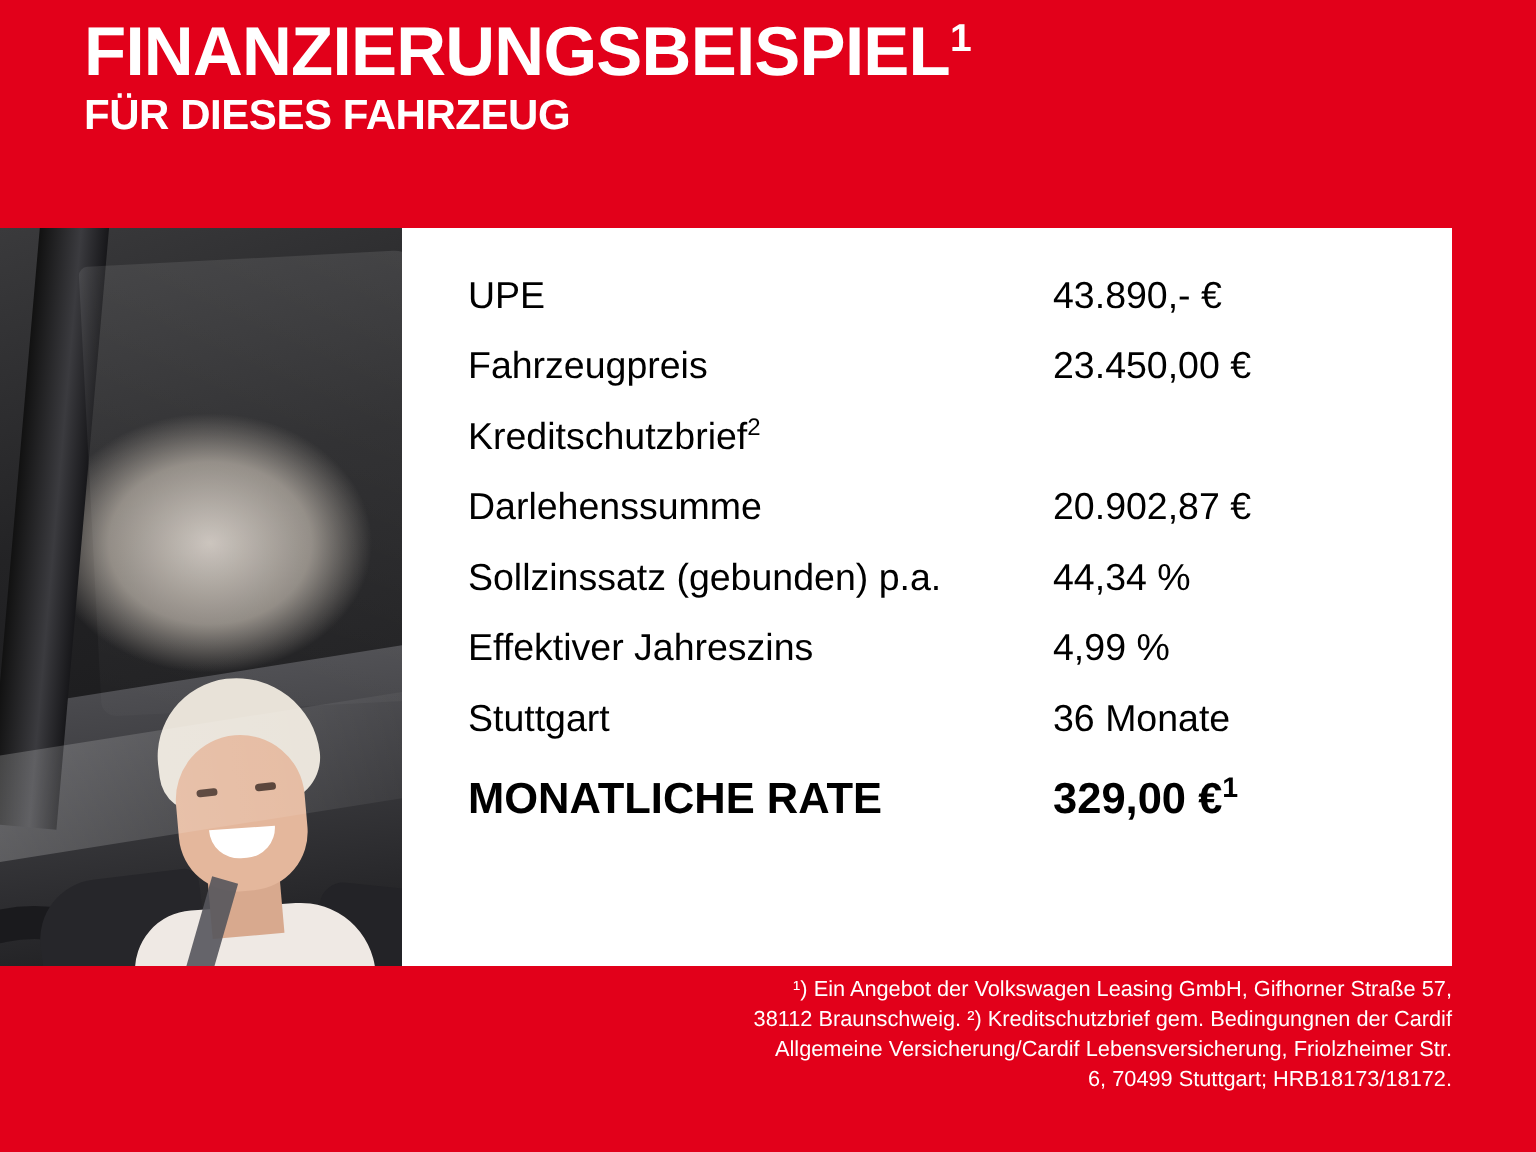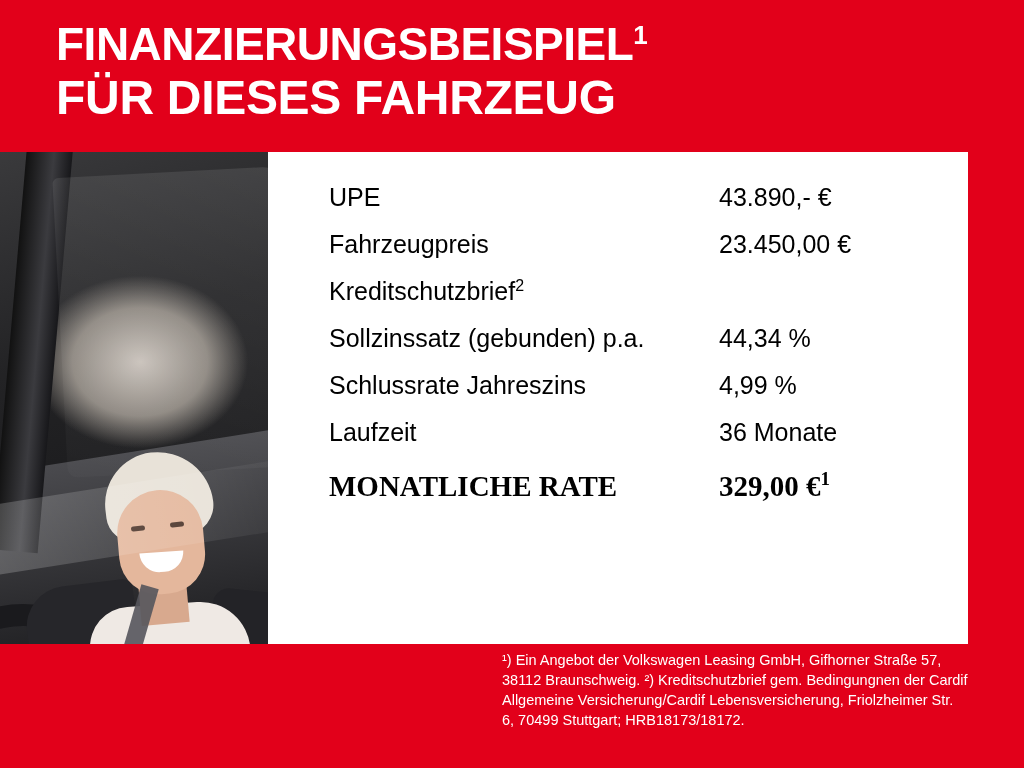--- a/index.html
+++ b/index.html
@@ -21,38 +21,38 @@
     box-sizing: border-box;
   }
   
   .header {
     position: absolute;
     left: 0;
     top: 0;
     width: 1024px;
     height: 152px;
     color: #ffffff;
-    padding: 20px 0 0 56px;
+    padding: 10px 0 0 56px;
     box-sizing: border-box;
   }
   .headline {
     font-size: 46px;
     font-weight: bold;
     letter-spacing: -0.5px;
     line-height: 1.05;
     margin: 0;
     white-space: nowrap;
   }
   .headline .sup {
     font-size: 26px;
     vertical-align: super;
     line-height: 0;
   }
   .subline {
-    font-size: 48px;
+    font-size: 28px;
     font-weight: bold;
     letter-spacing: -0.3px;
     line-height: 1.1;
     margin: 4px 0 0 0;
     white-space: nowrap;
   }
 
   
   .photo {
     position: absolute;
@@ -197,27 +197,26 @@
     width: 100%;
     border-collapse: collapse;
   }
   .rows td {
     font-size: 25px;
     color: #000000;
     padding: 9px 0;
     vertical-align: baseline;
     white-space: nowrap;
   }
-  .rows td.label { padding-left: 61px; width: 390px; }
+  .rows td.label { padding-left: 44px; width: 390px; }
   .rows td.value { }
   .rows tr.total td {
     font-size: 29px;
     font-weight: bold;
     padding-top: 14px;
-    font-family: Liberation Serif, serif;
   }
   .sup-small {
     font-size: 16px;
     vertical-align: super;
     line-height: 0;
   }
   .sup-small-b {
     font-size: 19px;
     vertical-align: super;
     line-height: 0;
@@ -225,20 +224,21 @@
 
   
   .footnote {
     position: absolute;
     left: 502px;
     top: 650px;
     width: 466px;
     color: #ffffff;
     font-size: 14.5px;
     line-height: 1.38;
+    text-align: right;
   }
 </style>
 </head>
 <body>
 
 <div class="poster">
 
   <div class="header">
     <h1 class="headline"><span>FINANZIERUNGSBEISPIEL</span><span class="sup">1</span></h1>
     <div class="subline">FÜR DIESES FAHRZEUG</div>
@@ -273,29 +273,33 @@
         </tr>
         <tr>
           <td class="label">Fahrzeugpreis</td>
           <td class="value">23.450,00 €</td>
         </tr>
         <tr>
           <td class="label"><span>Kreditschutzbrief</span><span class="sup-small">2</span></td>
           <td class="value"></td>
         </tr>
         <tr>
+          <td class="label">Darlehenssumme</td>
+          <td class="value">20.902,87 €</td>
+        </tr>
+        <tr>
           <td class="label">Sollzinssatz (gebunden) p.a.</td>
           <td class="value">44,34 %</td>
         </tr>
         <tr>
-          <td class="label">Schlussrate Jahreszins</td>
+          <td class="label">Effektiver Jahreszins</td>
           <td class="value">4,99 %</td>
         </tr>
         <tr>
-          <td class="label">Laufzeit</td>
+          <td class="label">Stuttgart</td>
           <td class="value">36 Monate</td>
         </tr>
         <tr class="total">
           <td class="label">MONATLICHE RATE</td>
           <td class="value"><span>329,00 €</span><span class="sup-small-b">1</span></td>
         </tr>
       </tbody>
     </table>
   </div>
 

